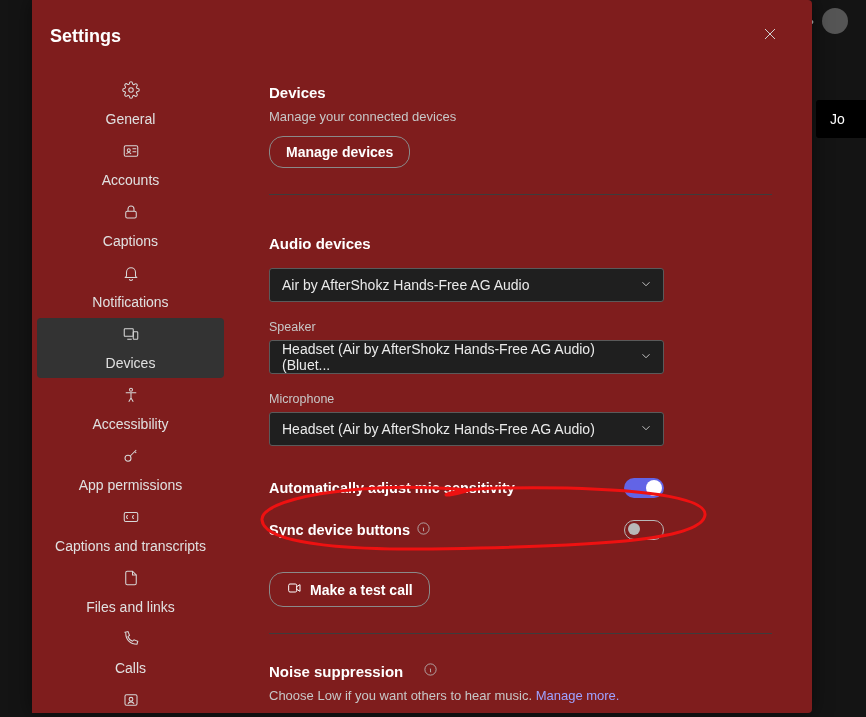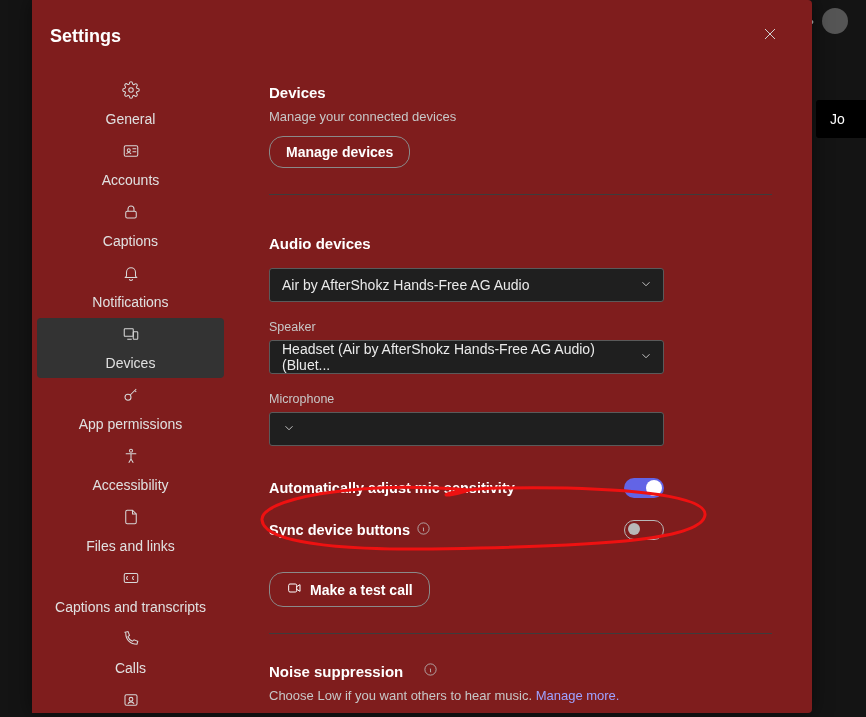--- a/index.html
+++ b/index.html
@@ -173,55 +173,55 @@
               <path d="M7 19h6"></path>
               <rect x="15" y="9" width="6" height="10" rx="1"></rect>
             </svg>
           </span>
         <span>Devices</span>
       </div>
 
       <div class="side-item">
         <span class="icon">
             <svg width="18" height="18" viewBox="0 0 24 24">
+              <circle cx="12" cy="5" r="2"></circle>
+              <path d="M5 9h14M12 9v7M9 21l3-5 3 5"></path>
+            </svg>
+          </span>
+        <span>Accessibility</span>
+      </div>
+
+      <div class="side-item">
+        <span class="icon">
+            <svg width="18" height="18" viewBox="0 0 24 24">
               <circle cx="8" cy="15" r="4"></circle>
               <path d="M11 12l8-8M17 6l2 2"></path>
             </svg>
           </span>
         <span>App permissions</span>
       </div>
 
       <div class="side-item">
         <span class="icon">
             <svg width="18" height="18" viewBox="0 0 24 24">
-              <circle cx="12" cy="5" r="2"></circle>
-              <path d="M5 9h14M12 9v7M9 21l3-5 3 5"></path>
-            </svg>
-          </span>
-        <span>Accessibility</span>
+              <rect x="3" y="6" width="18" height="12" rx="2"></rect>
+              <path d="M8 10c-1.5 0-2 1-2 2s.5 2 2 2M16 10c-1.5 0-2 1-2 2s.5 2 2 2"></path>
+            </svg>
+          </span>
+        <span>Captions and transcripts</span>
       </div>
 
       <div class="side-item">
         <span class="icon">
             <svg width="18" height="18" viewBox="0 0 24 24">
               <path d="M14 3H7a2 2 0 0 0-2 2v14a2 2 0 0 0 2 2h10a2 2 0 0 0 2-2V8l-5-5z"></path>
               <path d="M14 3v5h5"></path>
             </svg>
           </span>
         <span>Files and links</span>
-      </div>
-
-      <div class="side-item">
-        <span class="icon">
-            <svg width="18" height="18" viewBox="0 0 24 24">
-              <rect x="3" y="6" width="18" height="12" rx="2"></rect>
-              <path d="M8 10c-1.5 0-2 1-2 2s.5 2 2 2M16 10c-1.5 0-2 1-2 2s.5 2 2 2"></path>
-            </svg>
-          </span>
-        <span>Captions and transcripts</span>
       </div>
 
       <div class="side-item">
         <span class="icon">
             <svg width="18" height="18" viewBox="0 0 24 24">
               <path d="M5 4c0 9 6 15 15 15l1-4-5-2-2 2c-3-1-5-3-6-6l2-2-2-5-4 1 1 1z"></path>
             </svg>
           </span>
         <span>Calls</span>
       </div>
@@ -263,20 +263,21 @@
       <div class="select">
         <span>Headset (Air by AfterShokz Hands-Free AG Audio) (Bluet...</span>
         <span class="chev"><svg width="14" height="14" viewBox="0 0 24 24">
               <path d="M6 9l6 6 6-6"></path>
             </svg></span>
       </div>
 
       <div class="spacer-18"></div>
       <div class="field-label">Microphone</div>
       <div class="select">
+        <span>Headset (Air by AfterShokz Hands-Free AG Audio)</span>
         <span class="chev"><svg width="14" height="14" viewBox="0 0 24 24">
               <path d="M6 9l6 6 6-6"></path>
             </svg></span>
       </div>
 
       <div class="spacer-28"></div>
       <div class="row-toggle">
         <span class="lbl">Automatically adjust mic sensitivity</span>
         <div class="toggle on"></div>
       </div>

